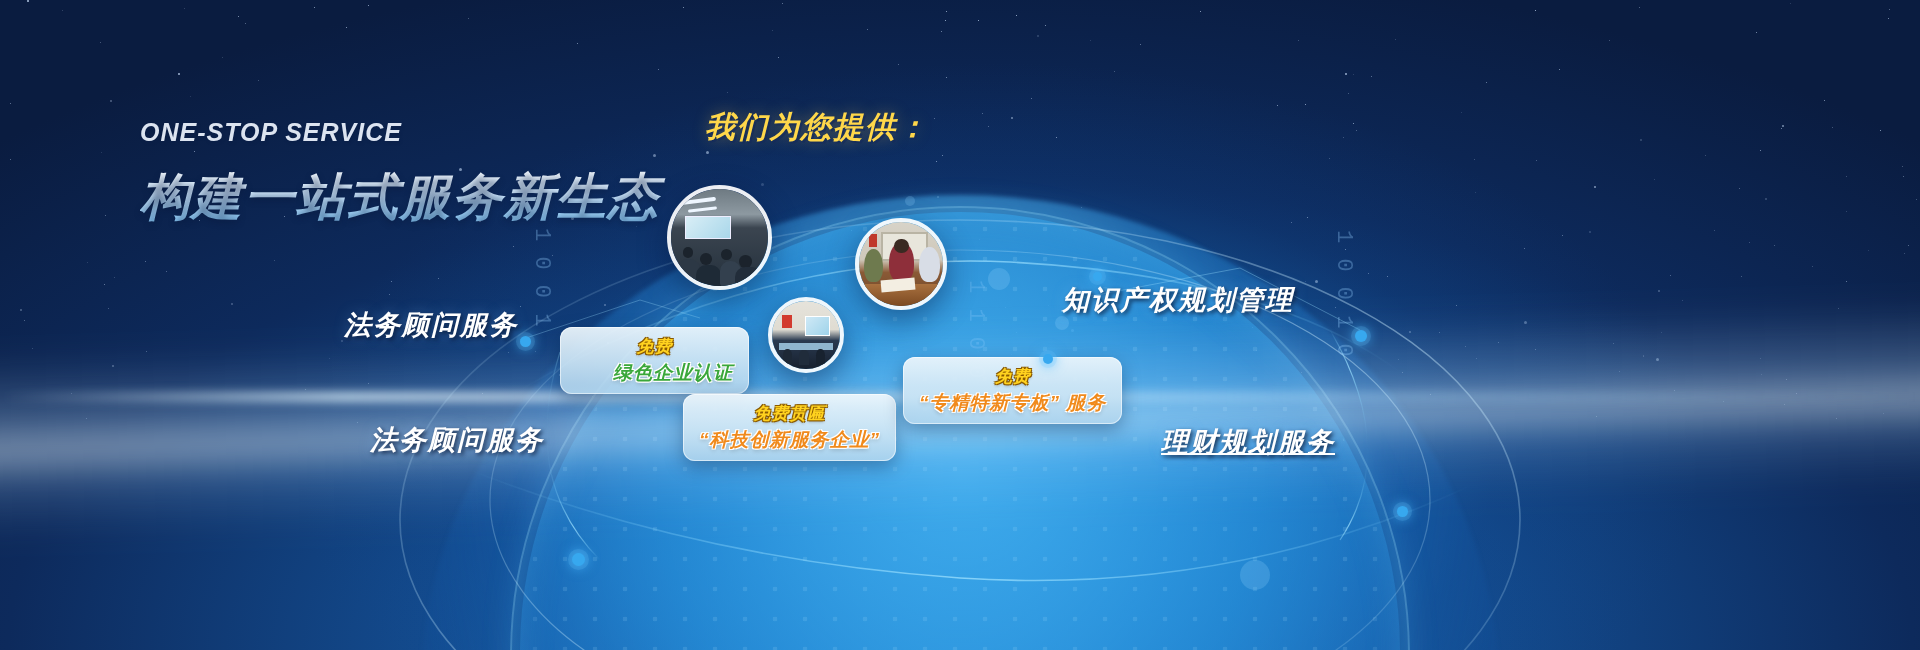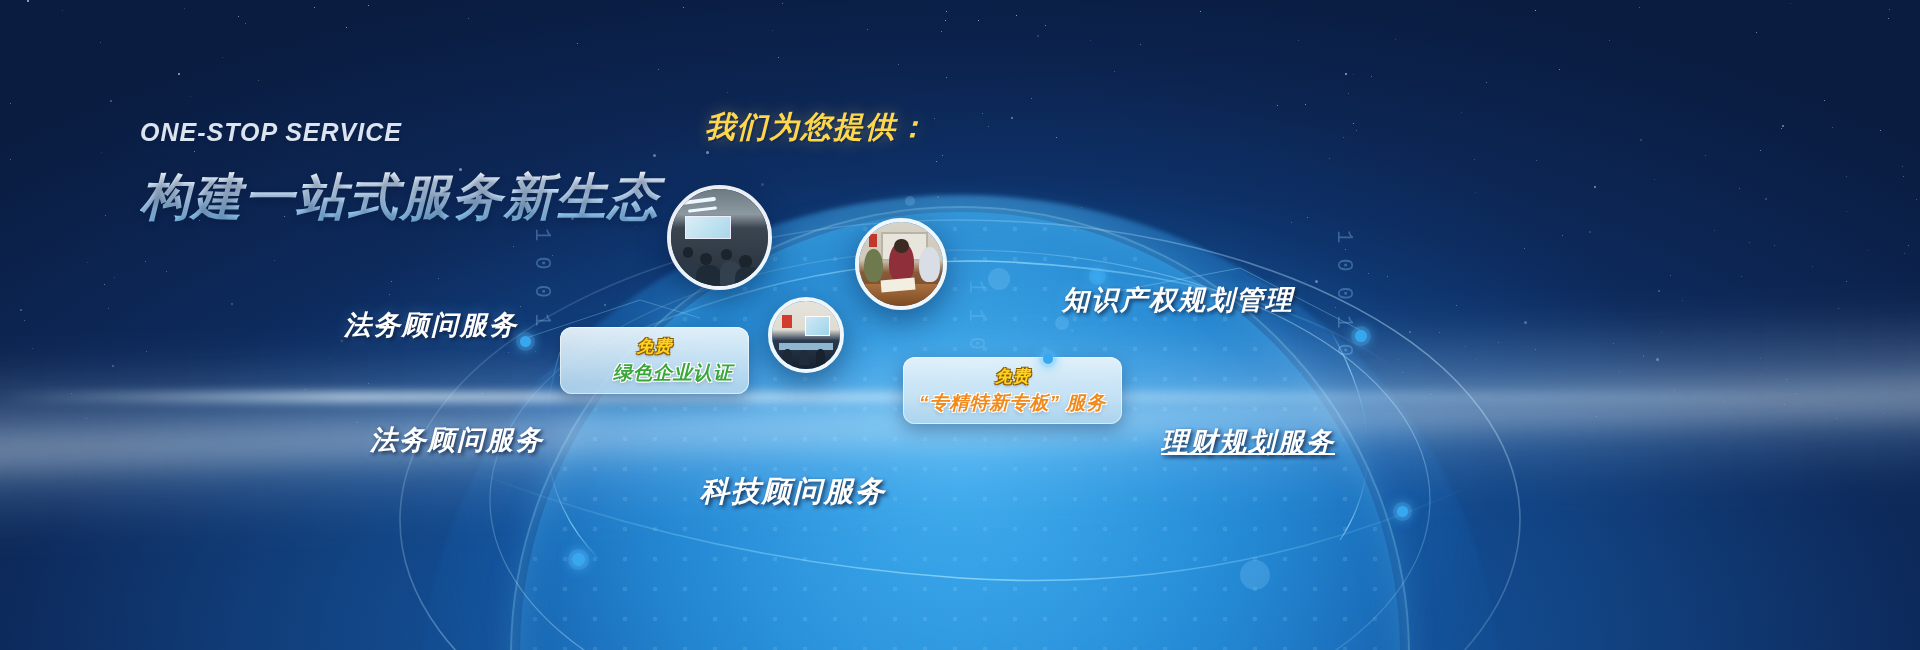--- a/index.html
+++ b/index.html
@@ -479,30 +479,33 @@
       <div style="position:absolute;left:16%;top:70%;width:14%;height:22%;border-radius:40% 40% 0 0;background:#1d2836;"></div>
       <div style="position:absolute;left:40%;top:72%;width:14%;height:22%;border-radius:40% 40% 0 0;background:#202c3b;"></div>
       <div style="position:absolute;left:64%;top:70%;width:14%;height:24%;border-radius:40% 40% 0 0;background:#18222f;"></div>
     </div>
   </div>
 
   <div class="badge b1">
     <div class="l1">免费</div>
     <div class="l2 green">绿色企业认证</div>
   </div>
+  <div class="badge b2">
+    <div class="l1">免费贯匾</div>
+    <div class="l2 orange">“科技创新服务企业”</div>
+  </div>
   <div class="badge b3">
     <div class="l1">免费</div>
     <div class="l2 orange">“专精特新专板” 服务</div>
   </div>
 
   <div class="svc s1">法务顾问服务</div>
   <div class="svc s2">法务顾问服务</div>
   <div class="svc s3">知识产权规划管理</div>
   <div class="svc s4">理财规划服务</div>
-  <div class="svc s5">科技顾问服务</div>
 
   <div class="node" style="left:520px;top:336px;width:11px;height:11px;"></div>
   <div class="node" style="left:572px;top:553px;width:13px;height:13px;"></div>
   <div class="node" style="left:1043px;top:354px;width:10px;height:10px;"></div>
   <div class="node" style="left:1355px;top:330px;width:12px;height:12px;"></div>
   <div class="node" style="left:1397px;top:506px;width:11px;height:11px;"></div>
   <div class="node" style="left:1093px;top:272px;width:9px;height:9px;"></div>
 
 </div>
 

